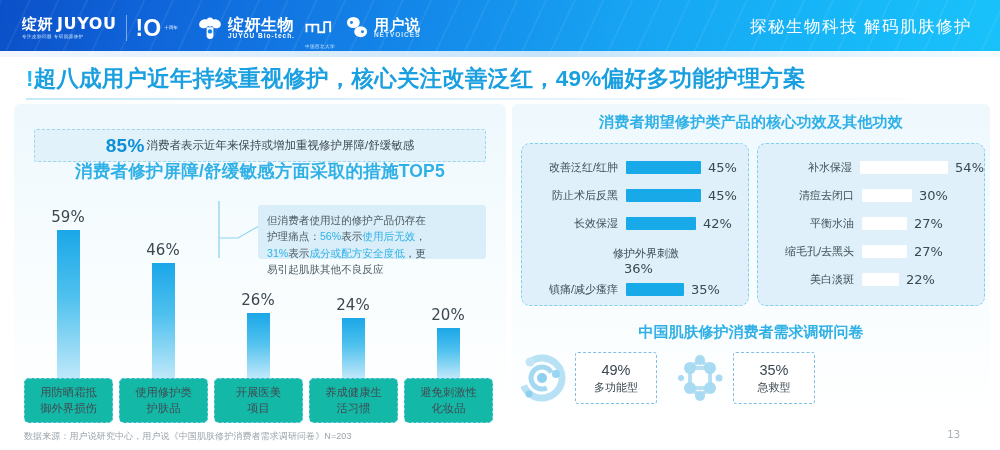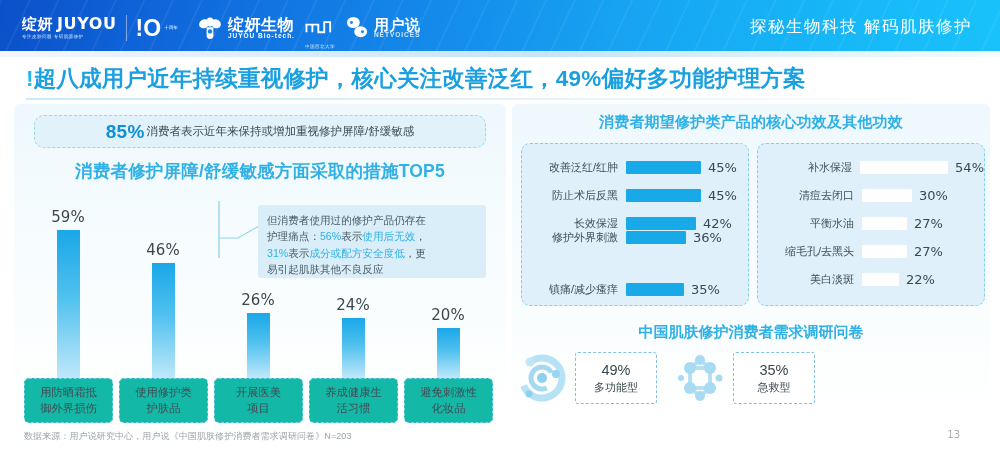--- a/index.html
+++ b/index.html
@@ -60,35 +60,35 @@
     background: linear-gradient(90deg, #c7e9fb, #eaf6fe 70%, #ffffff);
   }
 
   
   .left-panel {
     position: absolute; left: 14px; top: 104px; width: 492px; height: 316px;
     background: linear-gradient(180deg, #eef8fd 0%, #f6fcfe 40%, #ffffff 100%);
     border-radius: 6px;
   }
   .stat-banner {
-    position: absolute; left: 34px; top: 115px; width: 452px; height: 33px;
-    background: #e2f2fb; border: 1px dashed #9ed5ef; border-radius: 10px;
+    position: absolute; left: 34px; top: 129px; width: 452px; height: 33px;
+    background: #e2f2fb; border: 1px dashed #9ed5ef; border-radius: 3px;
     display: flex; align-items: center; justify-content: center;
   }
   .stat-banner .big { color: #0f8fd6; font-size: 19px; font-weight: bold; letter-spacing: .3px; }
   .stat-banner .small { color: #3c4a52; font-size: 11.5px; margin-left: 2px; }
 
   .left-sub-title {
     position: absolute; left: 0; top: 159px; width: 520px; text-align: center;
     color: #2fb0e6; font-size: 17.5px; font-weight: bold; letter-spacing: .2px;
   }
 
   
   .callout {
-    position: absolute; left: 258px; top: 205px; width: 228px; height: 73px;
+    position: absolute; left: 258px; top: 205px; width: 228px; height: 54px;
     background: #d9eef8; border-radius: 3px; padding: 7px 9px;
   }
   .callout p { color: #4a5a63; font-size: 10.6px; line-height: 1.55; }
   .hl { color: #2eb2ea; }
   .callout-elbow {
     position: absolute; left: 218px; top: 200px; width: 42px; height: 62px;
   }
 
   
   .bars { position: absolute; left: 22px; top: 178px; width: 478px; height: 200px; }
@@ -308,21 +308,21 @@
       <div class="hrow" style="top: 41px;">
         <div class="hlabel">防止术后反黑</div>
         <div class="hbar" style="width: 75px;"></div>
         <div class="hpct">45%</div>
       </div>
       <div class="hrow" style="top: 69px;">
         <div class="hlabel">长效保湿</div>
         <div class="hbar" style="width: 70px;"></div>
         <div class="hpct">42%</div>
       </div>
-      <div class="hrow" style="top: 83px;">
+      <div class="hrow" style="top: 102px; flex-direction: column;">
         <div class="hlabel">修护外界刺激</div>
         <div class="hbar" style="width: 60px;"></div>
         <div class="hpct">36%</div>
       </div>
       <div class="hrow" style="top: 135px;">
         <div class="hlabel">镇痛/减少瘙痒</div>
         <div class="hbar" style="width: 58px;"></div>
         <div class="hpct">35%</div>
       </div>
     </div>

